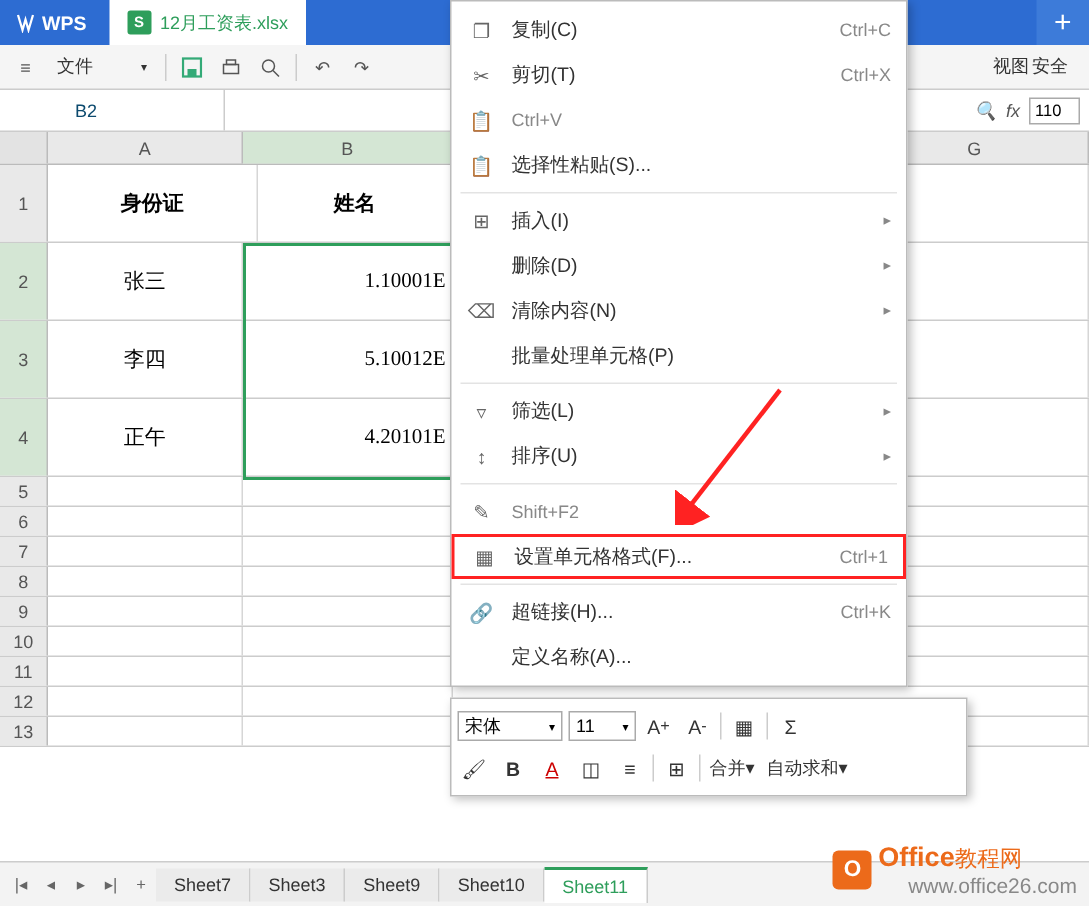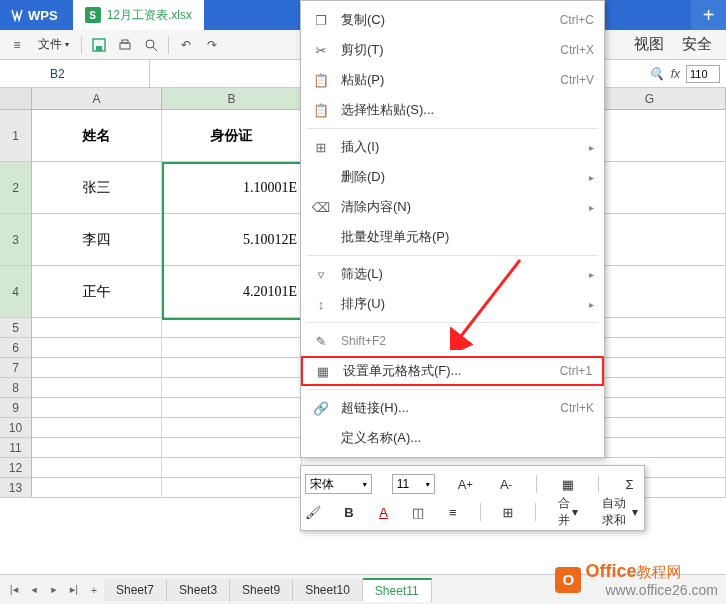--- a/index.html
+++ b/index.html
@@ -8,25 +8,25 @@
 
 .titlebar { display: flex; height: 30px; background: #2d6cd2; align-items: center; }
 .wps-logo { display: flex; align-items: center; padding: 0 10px; color: #fff; font-weight: bold; font-size: 13px; }
 .wps-logo svg { margin-right: 4px; }
 .file-tab { display: flex; align-items: center; background: #fff; height: 30px; padding: 0 12px; font-size: 12px; color: #2e9e5b; margin-left: 5px; }
 .file-tab-icon { width: 16px; height: 16px; background: #2e9e5b; color: #fff; display: inline-flex; align-items: center; justify-content: center; margin-right: 6px; font-size: 10px; font-weight: bold; border-radius: 2px; }
 .tab-plus { margin-left: auto; width: 35px; height: 30px; display: flex; align-items: center; justify-content: center; color: #fff; font-size: 20px; background: #3d7bd9; }
 
 
 .toolbar { display: flex; height: 30px; align-items: center; padding: 0 4px; border-bottom: 1px solid #ccc; background: #f5f5f5; }
-.file-btn { display: flex; align-items: center; padding: 3px 8px; font-size: 12px; color: #333; }
+.file-btn { display: flex; align-items: center; padding: 3px 8px; font-size: 12px; color: #333; gap: 29px; }
 .file-btn .tri { font-size: 8px; margin-left: 3px; }
 .tbicon { width: 22px; height: 22px; display: inline-flex; align-items: center; justify-content: center; margin: 0 2px; color: #555; }
 .sep { width: 1px; height: 18px; background: #ccc; margin: 0 4px; }
-.ribbon-tabs { margin-left: auto; display: flex; gap: 18px; padding-right: 10px; font-size: 15px; color: #333; }
+.ribbon-tabs { margin-left: auto; display: flex; gap: 2px; padding-right: 10px; font-size: 12px; color: #333; }
 
 
 .fxbar { display: flex; height: 28px; align-items: center; border-bottom: 1px solid #ccc; }
 .namebox { width: 150px; border-right: 1px solid #ccc; padding-left: 50px; font-size: 12px; color: #0c4a6e; height: 100%; display: flex; align-items: center; }
 .fxicons { margin-left: auto; display: flex; align-items: center; gap: 6px; padding-right: 6px; color: #555; }
 .fxicons span { font-style: italic; }
 .fx-in { border: 1px solid #aaa; width: 34px; height: 18px; font-size: 11px; padding: 0 3px; }
 
 
 .gridwrap { position: relative; }
@@ -53,21 +53,21 @@
 .ctx-item { display: flex; align-items: center; height: 30px; padding: 0 10px; font-size: 13px; color: #333; }
 .ctx-ico { width: 20px; height: 18px; margin-right: 10px; display: inline-flex; align-items: center; justify-content: center; color: #666; }
 .ctx-label { flex: 1; }
 .ctx-sc { color: #888; font-size: 12px; }
 .ctx-arrow { color: #888; font-size: 10px; }
 .ctx-divider { height: 1px; background: #e3e3e3; margin: 3px 6px; }
 .ctx-hl { border: 2px solid #f22; background: #fff; }
 
 
 .minitb { position: absolute; top: 465px; left: 300px; width: 345px; background: #fff; border: 1px solid #bbb; box-shadow: 2px 2px 6px rgba(0,0,0,.25); padding: 4px; z-index: 10; }
-.mtrow { display: flex; align-items: center; gap: 20px; height: 28px; }
+.mtrow { display: flex; align-items: center; gap: 4px; height: 28px; }
 .mtsel { border: 1px solid #aaa; font-size: 12px; padding: 1px 4px; height: 20px; display: inline-flex; align-items: center; }
 .mtbtn { width: 22px; height: 22px; display: inline-flex; align-items: center; justify-content: center; font-size: 13px; color: #333; }
 .mtbtn.lbl { width: auto; padding: 0 2px; font-size: 12px; }
 .mtsep { width: 1px; height: 18px; background: #ccc; }
 
 
 .arrow-svg { position: absolute; top: 255px; left: 450px; z-index: 15; pointer-events: none; }
 
 
 .sheettabs { position: absolute; bottom: 0; left: 0; right: 0; height: 30px; background: #f3f3f3; border-top: 1px solid #ccc; display: flex; align-items: center; padding-left: 4px; }
@@ -148,22 +148,22 @@
     <div class="corner"></div>
     <div class="col A">A</div>
     <div class="col B">B</div>
     <div class="col" style="flex:1"></div>
     <div class="col F">F</div>
     <div class="col G">G</div>
   </div>
 
   <div class="row hdr-row">
     <div class="rowhdr">1</div>
+    <div class="cell B">身份证</div>
     <div class="cell A">姓名</div>
-    <div class="cell B">身份证</div>
     <div class="cell rest"></div>
   </div>
 
   <div class="row sel">
     <div class="rowhdr">2</div>
     <div class="cell A">张三</div>
     <div class="cell B" style="justify-content:flex-end;padding-right:4px">1.10001E</div>
     <div class="cell rest"></div>
   </div>
   <div class="row sel">
@@ -243,21 +243,20 @@
       <span class="ctx-label">复制(C)</span>
       <span class="ctx-sc">Ctrl+C</span>
     </div>
   <div class="ctx-item">
       <span class="ctx-ico">✂</span>
       <span class="ctx-label">剪切(T)</span>
       <span class="ctx-sc">Ctrl+X</span>
     </div>
   <div class="ctx-item">
       <span class="ctx-ico">📋</span>
-      <span class="ctx-label">粘贴(P)</span>
       <span class="ctx-sc">Ctrl+V</span>
     </div>
   <div class="ctx-item">
       <span class="ctx-ico">📋</span>
       <span class="ctx-label">选择性粘贴(S)...</span>
     </div>
   <div class="ctx-divider"></div>
   <div class="ctx-item">
       <span class="ctx-ico">⊞</span>
       <span class="ctx-label">插入(I)</span>

